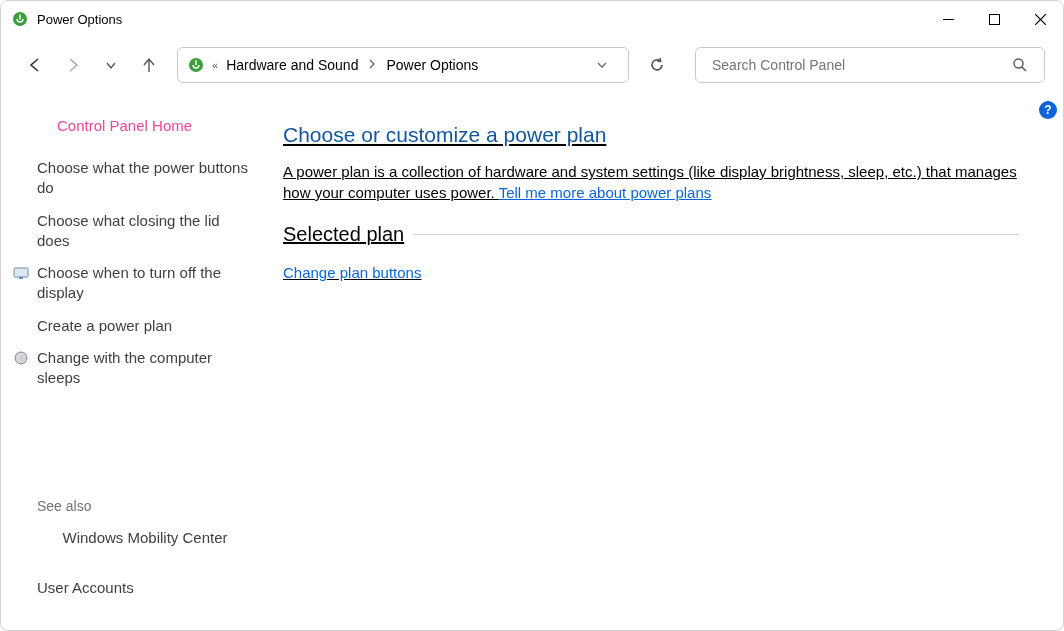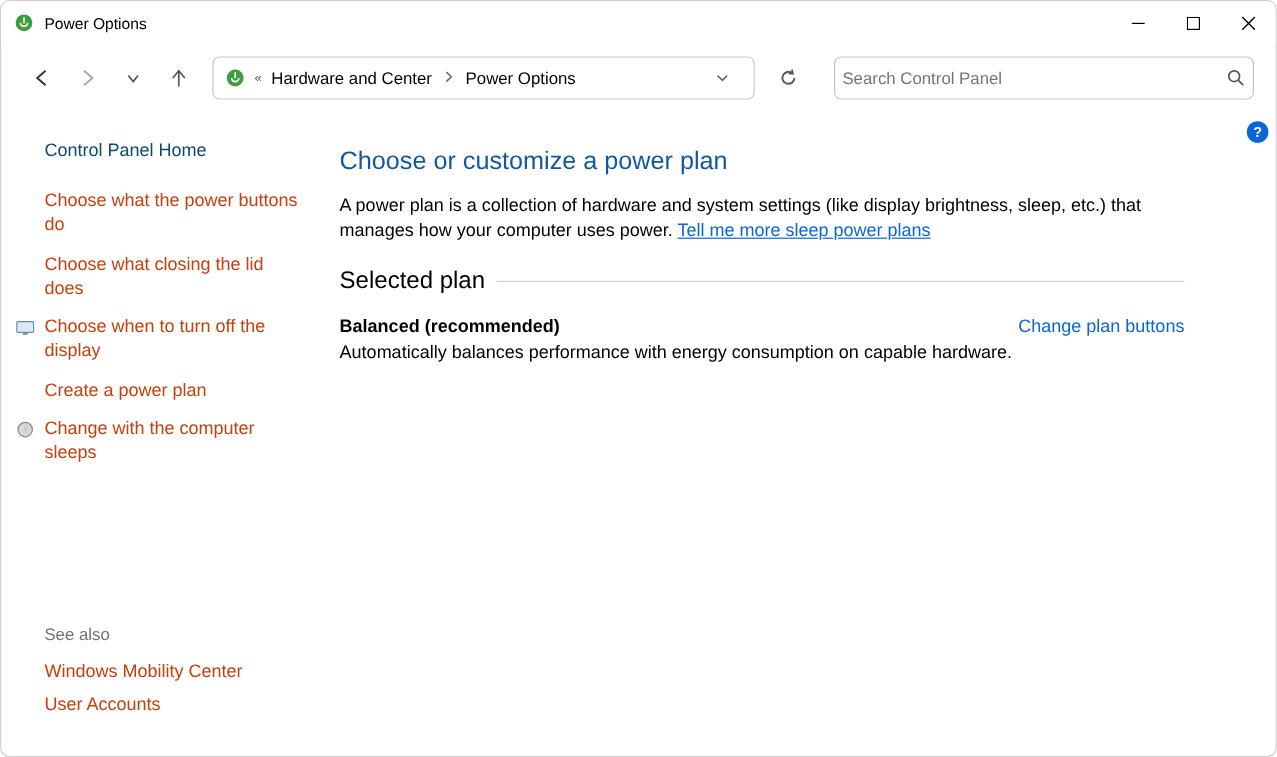--- a/index.html
+++ b/index.html
@@ -110,21 +110,21 @@
     }
     .search-wrap {
       margin-left: 14px;
       flex: 1;
       max-width: 350px;
       height: 36px;
       border: 1px solid #c8c8c8;
       border-radius: 6px;
       display: flex;
       align-items: center;
-      padding: 0 6px;
+      padding: 0 16px;
     }
     .search-input {
       flex: 1;
       border: none;
       outline: none;
       font-size: 14px;
       color: #333;
     }
     .search-icon {
       color: #555;
@@ -149,26 +149,27 @@
       text-align: center;
       font-weight: bold;
     }
     .sidebar {
       width: 262px;
       padding: 24px 10px 20px 36px;
       display: flex;
       flex-direction: column;
     }
     .cp-home {
-      color: #0c4a6e;
+      color: #ec4899;
       font-size: 15px;
       margin-bottom: 24px;
+      margin-left: 20px;
     }
     .side-link {
-      color: #c2410c;
+      color: #404040;
       font-size: 15px;
       margin-bottom: 12px;
       line-height: 1.35;
       position: relative;
       cursor: pointer;
     }
     .side-link .ic {
       position: absolute;
       left: -24px;
       top: 2px;
@@ -176,21 +177,22 @@
       height: 16px;
     }
     .side-spacer { flex: 1; }
     .see-also {
       color: #737373;
       font-size: 14px;
       margin-bottom: 14px;
     }
     .main {
       flex: 1;
-      padding: 30px 76px 20px 20px;
+      padding: 30px 44px 20px 20px;
+      text-decoration: underline;
     }
     .main-title {
       color: #1257a0;
       font-size: 21px;
       font-weight: 400;
       margin-bottom: 14px;
     }
     .main-desc {
       color: #000;
       font-size: 15px;
@@ -290,21 +292,21 @@
 
   <div class="addressbar">
     <span class="addr-icon">
       <svg viewBox="0 0 20 20">
           <circle cx="10" cy="10" r="7" fill="#3c9e3c"></circle>
           <path d="M7 10 A3 3 0 1 0 13 10" stroke="#fff" stroke-width="1.4" fill="none"></path>
           <rect x="9.3" y="5.2" width="1.4" height="5" fill="#fff"></rect>
         </svg>
     </span>
     <span class="addr-chevrons">«</span>
-    <span class="crumb">Hardware and Center</span>
+    <span class="crumb">Hardware and Sound</span>
     <span class="crumb-sep">
       <svg width="8" height="10" viewBox="0 0 8 10" style="display:inline">
           <path d="M2 1 L6 5 L2 9" stroke="#666" stroke-width="1.3" fill="none"></path>
         </svg>
     </span>
     <span class="crumb">Power Options</span>
     <span class="addr-spacer"></span>
     <span class="addr-dd">
       <svg width="12" height="12" viewBox="0 0 12 12">
           <path d="M2 4 L6 8 L10 4" stroke="#666" stroke-width="1.3" fill="none"></path>
@@ -354,36 +356,32 @@
             <circle cx="8" cy="8" r="6" fill="#d6d6e0" stroke="#888"></circle>
             <path d="M10 4 A5 5 0 0 0 10 12 A6 6 0 0 1 10 4" fill="#aaa"></path>
           </svg>
       </span>
       <span>Change with the computer sleeps</span>
     </div>
 
     <div class="side-spacer"></div>
 
     <div class="see-also">See also</div>
-    <div class="side-link" style="margin-bottom:8px;">Windows Mobility Center</div>
+    <div class="side-link" style="margin-bottom:30px;text-align:center;">Windows Mobility Center</div>
     <div class="side-link">User Accounts</div>
   </div>
 
   <div class="main">
     <div class="main-title">Choose or customize a power plan</div>
     <div class="main-desc">
-      <span>A power plan is a collection of hardware and system settings (like display brightness, sleep, etc.) that manages how your computer uses power. </span><a href="#">Tell me more sleep power plans</a>
+      <span>A power plan is a collection of hardware and system settings (like display brightness, sleep, etc.) that manages how your computer uses power. </span><a href="#">Tell me more about power plans</a>
     </div>
 
     <div class="section-head">
       <span>Selected plan</span>
       <span class="line"></span>
     </div>
 
     <div class="plan-row">
-      <div>
-        <div class="plan-name">Balanced (recommended)</div>
-        <div class="plan-desc">Automatically balances performance with energy consumption on capable hardware.</div>
-      </div>
       <div class="change-link">Change plan buttons</div>
     </div>
   </div>
 </div>
 
 </body></html>

